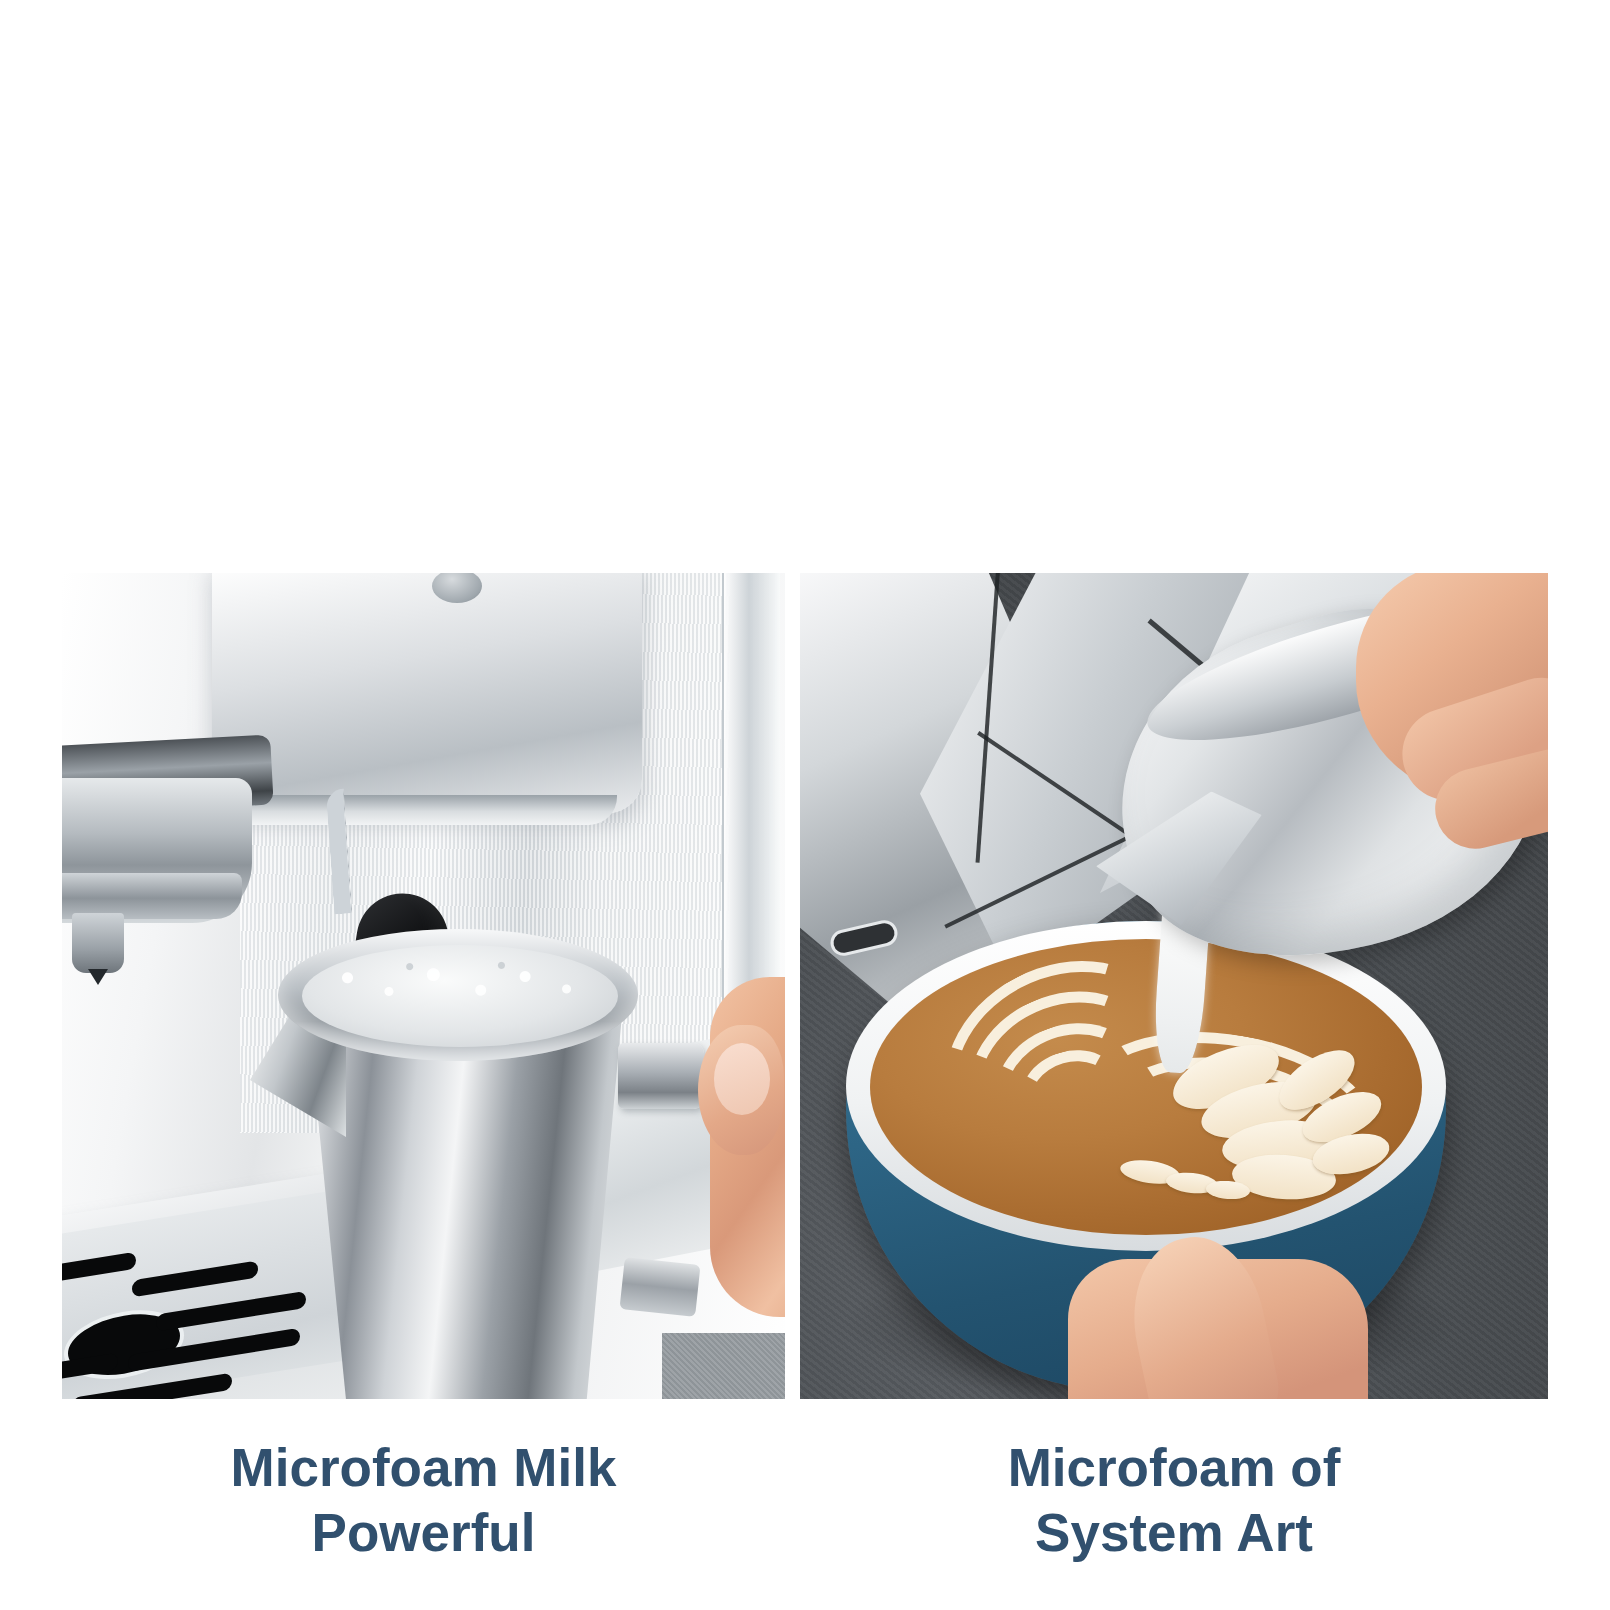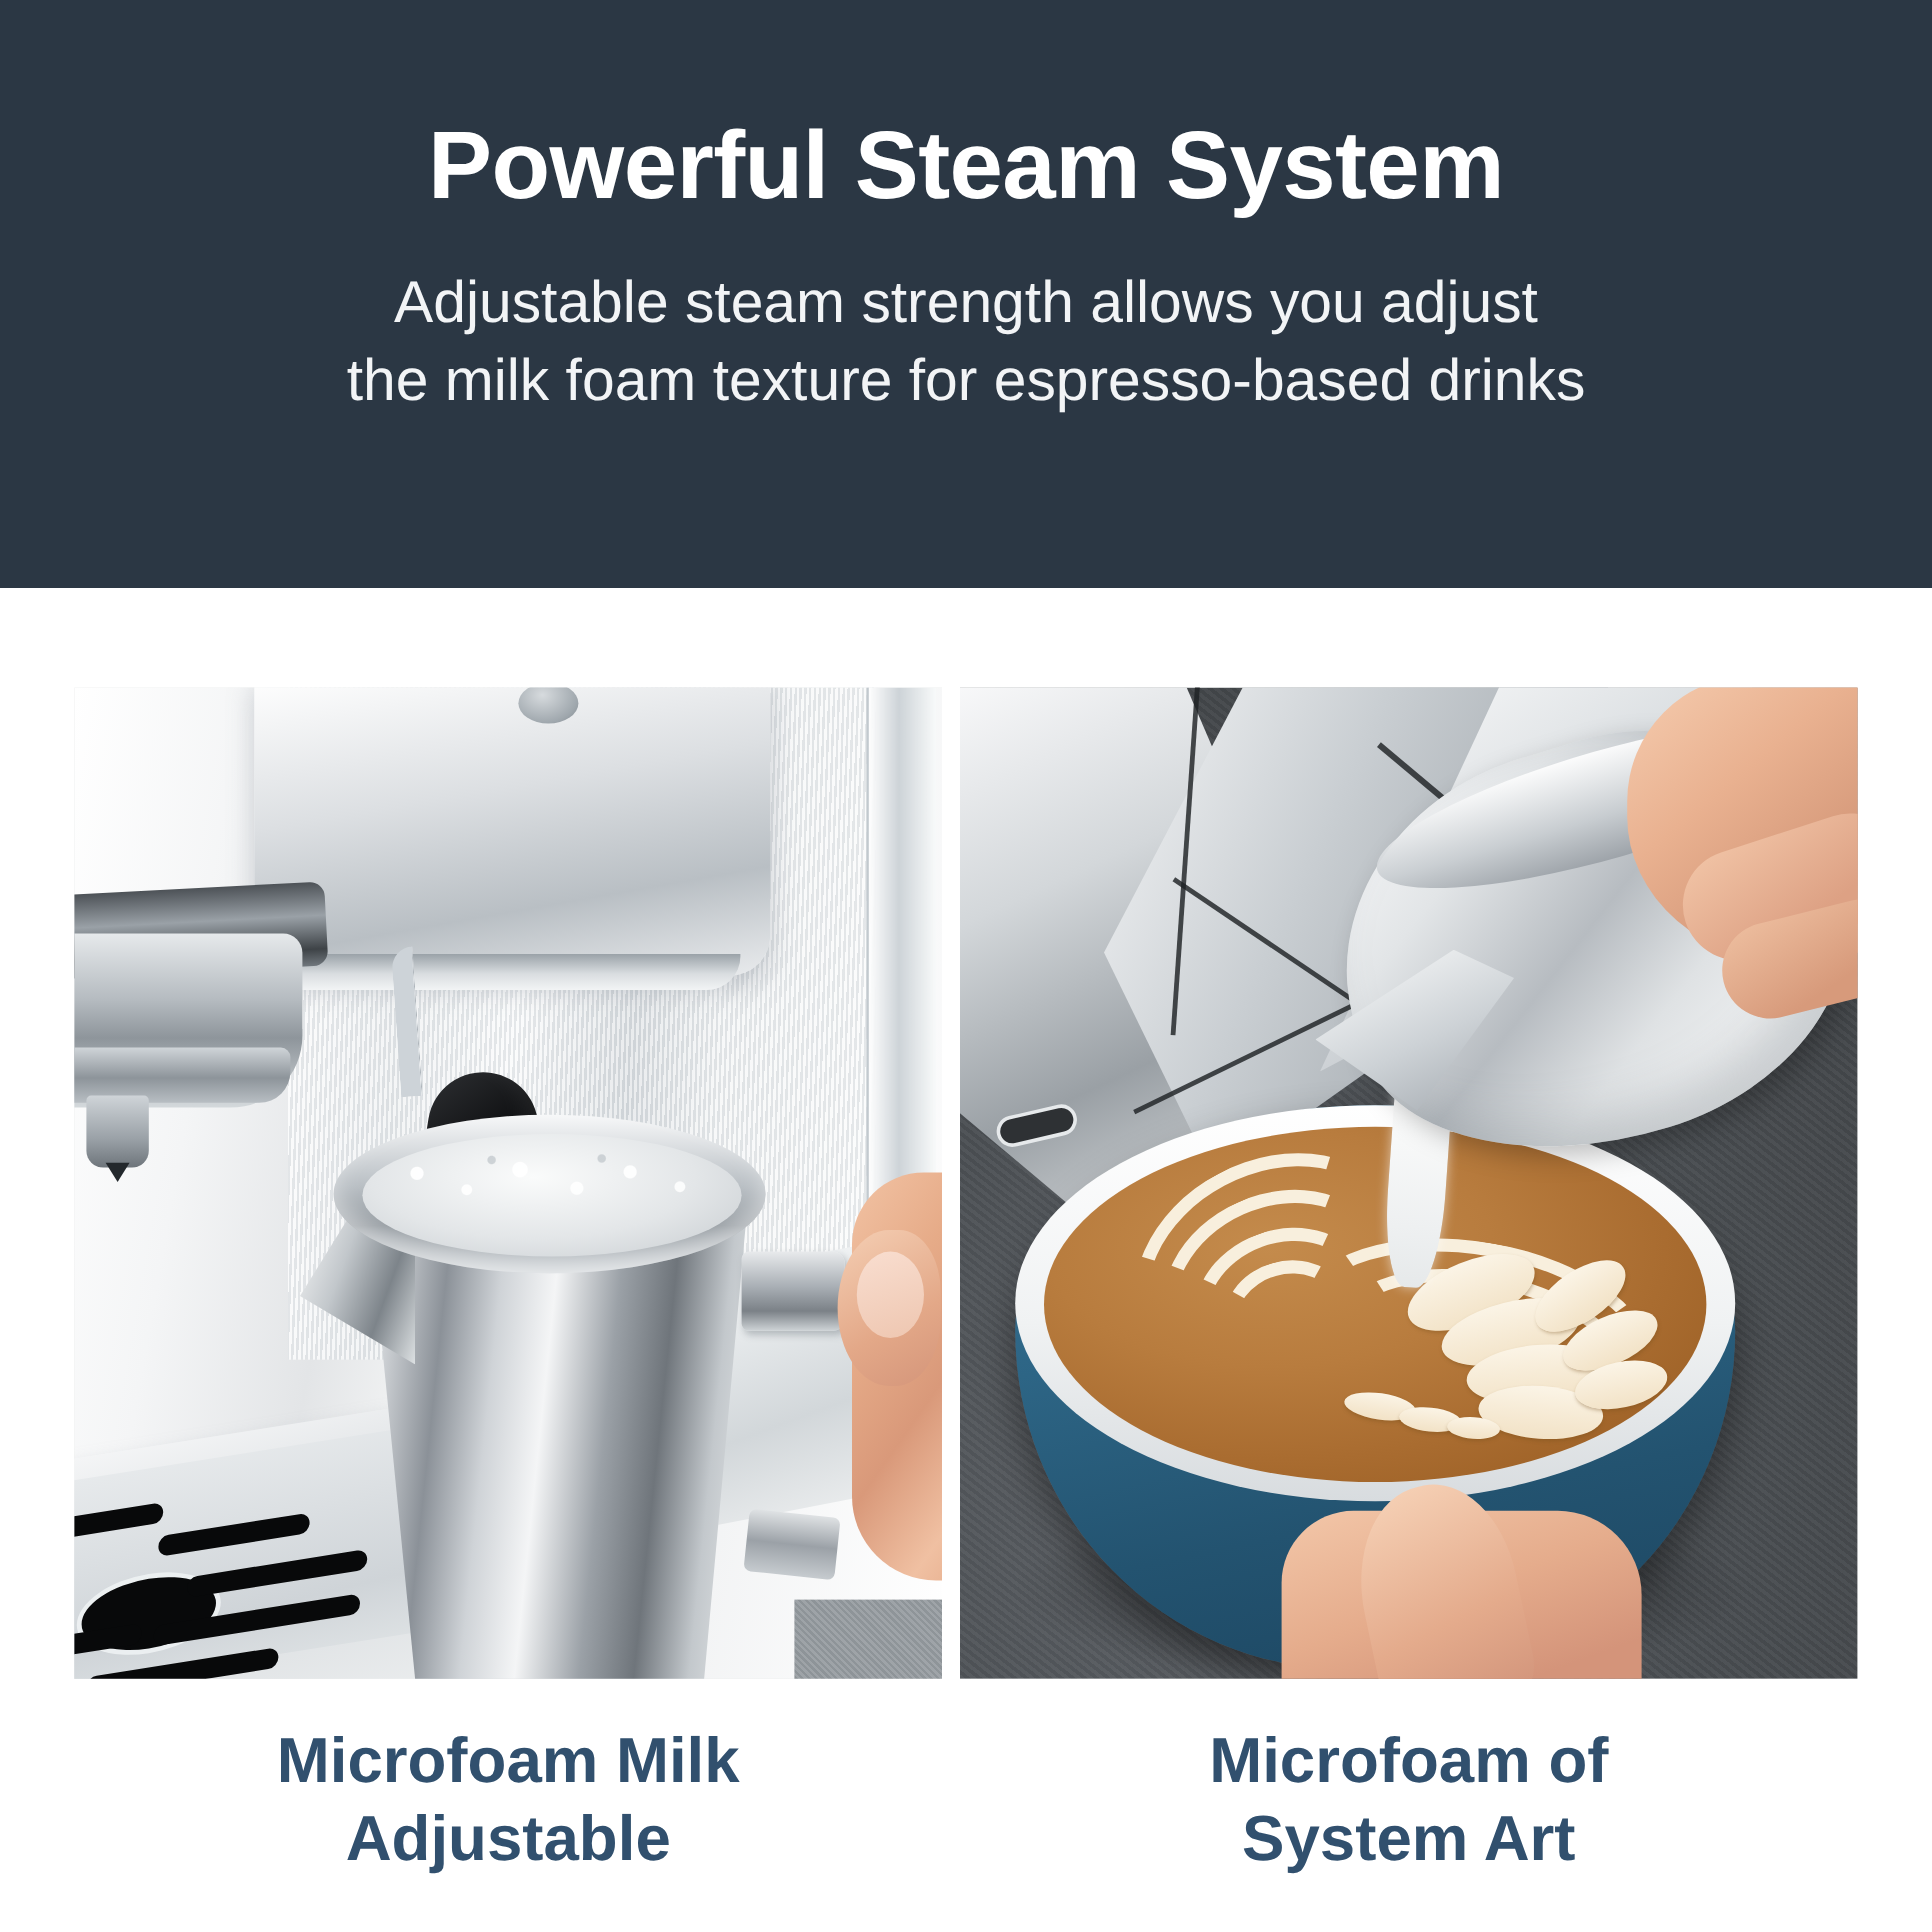--- a/index.html
+++ b/index.html
@@ -394,27 +394,20 @@
   }
   .caption-left  { left:62px;  width:723px; }
   .caption-right { left:800px; width:748px; }
   .caption .cl2 { display:block; }
 </style>
 </head>
 <body>
 
 <div class="page">
 
-  <div class="header">
-    <div class="header-title">Powerful Steam System</div>
-    <div class="header-sub">
-      <span class="l1">Adjustable steam strength allows you adjust</span>
-      <span class="l2">the milk foam texture for espresso-based drinks</span>
-    </div>
-  </div>
 
   <div class="panels">
 
     <div class="panel panel-left">
       <div class="lp-bg"></div>
       <div class="lp-body"></div>
       <div class="lp-glass"></div>
       <div class="lp-head"></div>
       <div class="lp-head-lip"></div>
       <div class="lp-head-btn"></div>
@@ -511,21 +504,21 @@
 
       <div class="rp-hand2"></div>
       <div class="rp-thumb2"></div>
     </div>
 
   </div>
 
   <div class="captions">
     <div class="caption caption-left">
       <span>Microfoam Milk</span>
-      <span class="cl2">Adjustable</span>
+      <span class="cl2">Powerful</span>
     </div>
     <div class="caption caption-right">
       <span>Microfoam of</span>
       <span class="cl2">System Art</span>
     </div>
   </div>
 
 </div>
 
 </body></html>

